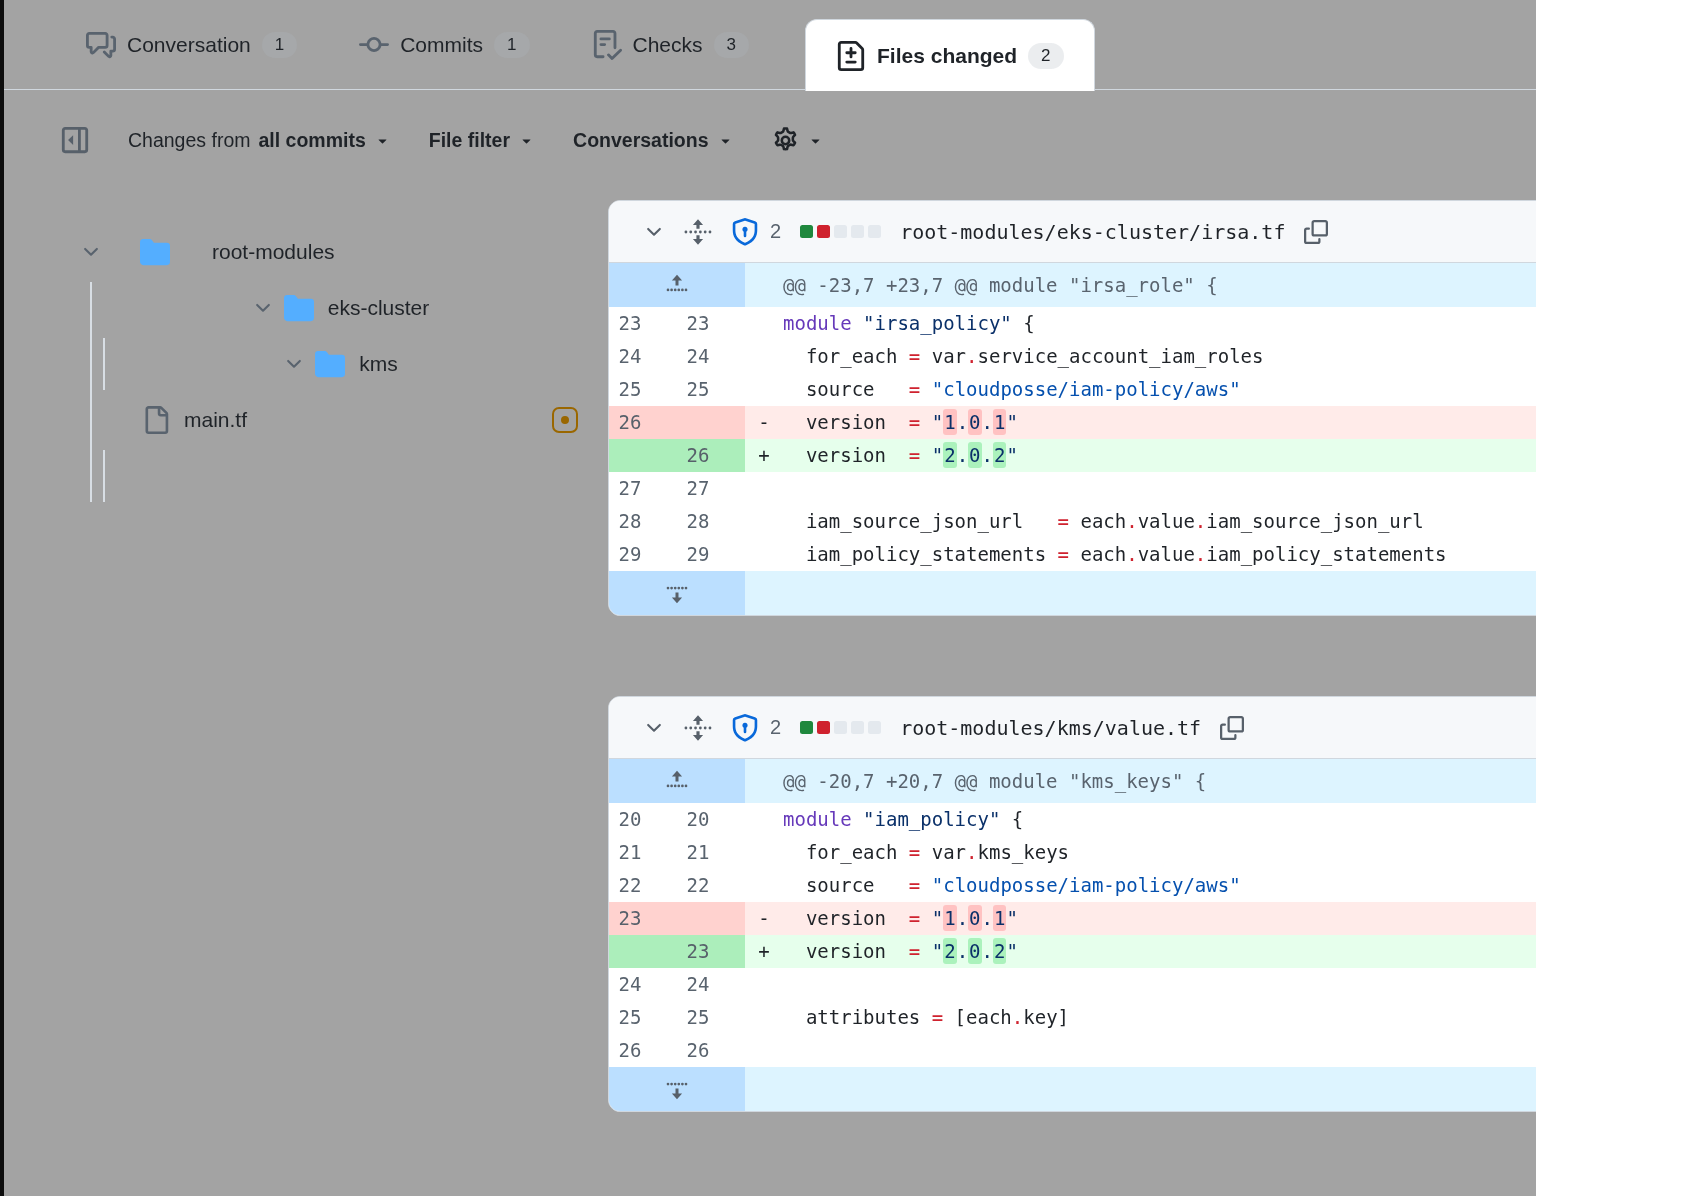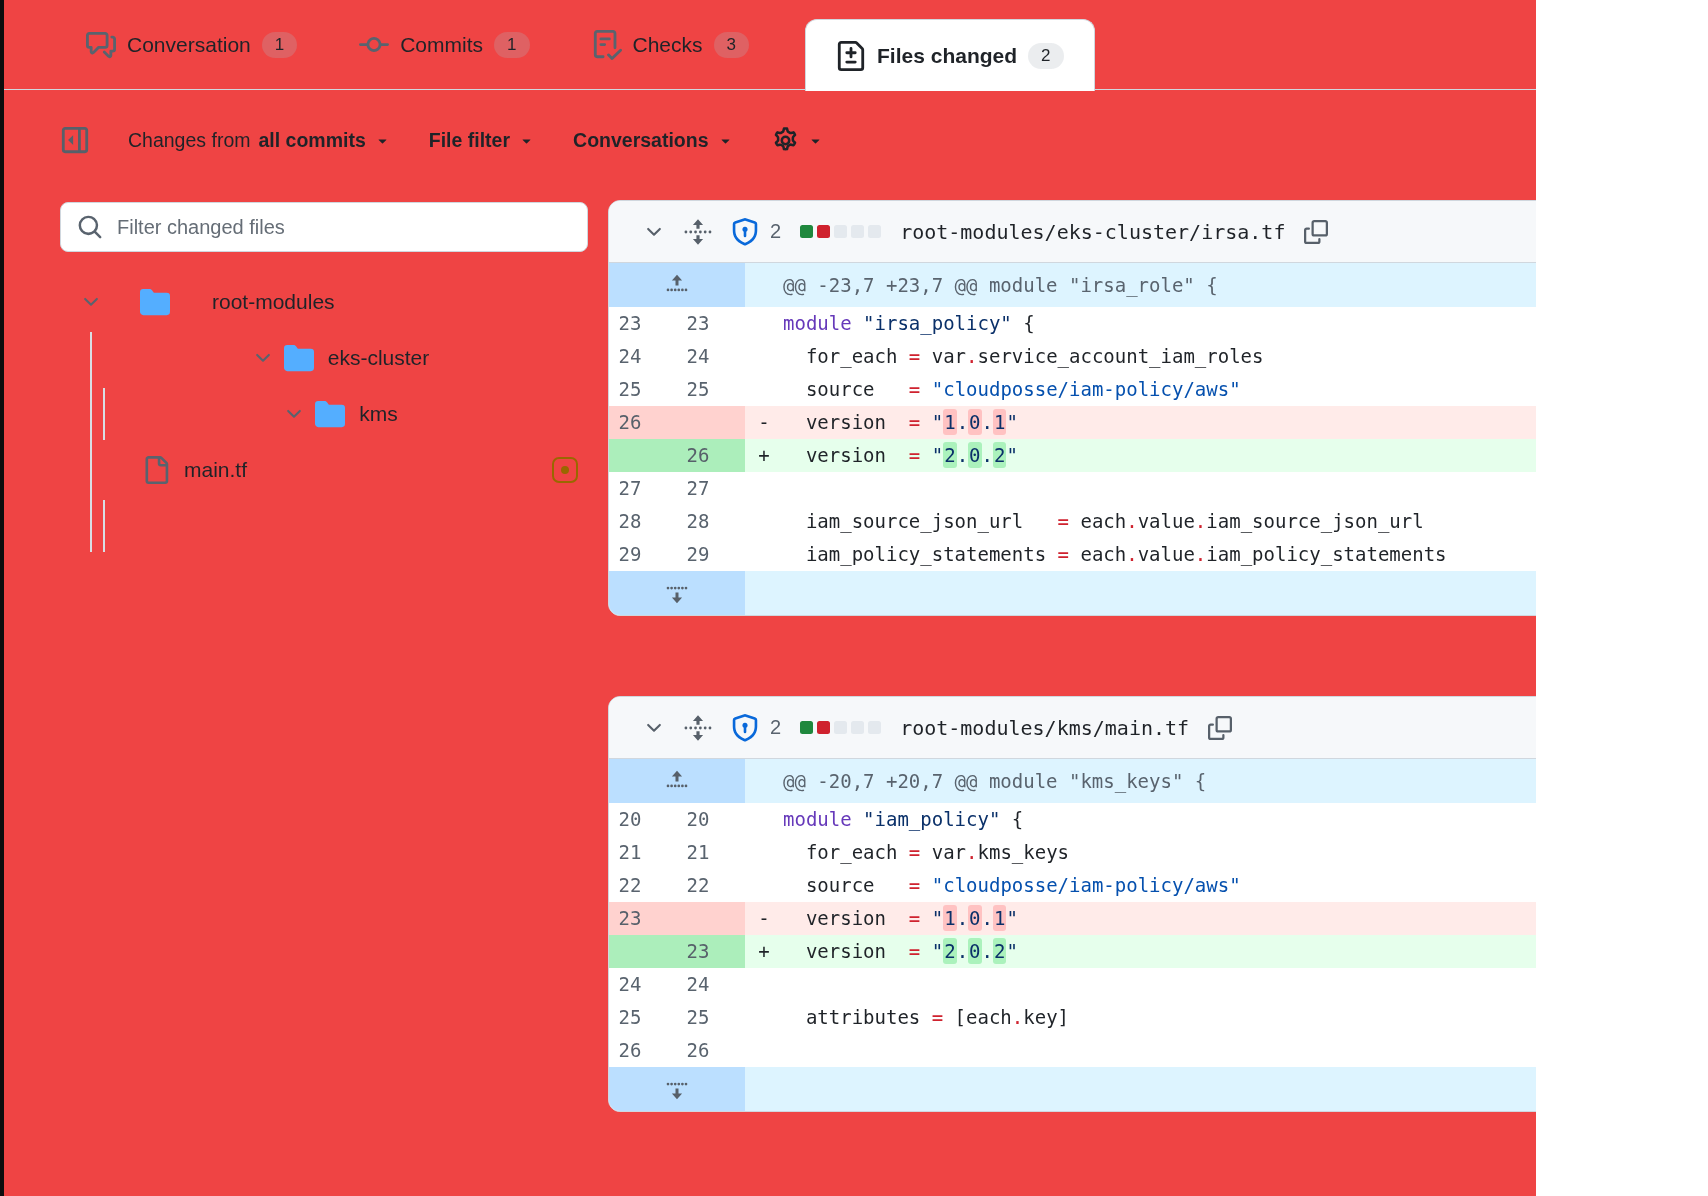--- a/index.html
+++ b/index.html
@@ -1,19 +1,19 @@
 <!DOCTYPE html>
 <html><head>
 <meta charset="utf-8">
 <style>
   * { margin:0; padding:0; box-sizing:border-box; }
   html,body { background:#fff; }
   #screen {
     position:relative; width:1536px; height:1196px; overflow:hidden;
-    background:#ef4444; font-family:"Liberation Sans", sans-serif; color:#1f2328;padding-left:23px;
+    background:#a3a3a3; font-family:"Liberation Sans", sans-serif; color:#1f2328;padding-left:23px;
   }
   #left-edge { position:absolute; left:0; top:0; width:4px; height:100%; background:#0d0d0d; }
 
   
   #tab-bar { position:absolute; left:4px; top:0; right:0; height:90px;
     display:flex; align-items:center; padding-left:76px; }
   #tab-divider { position:absolute; left:0; right:0; bottom:0; height:1.5px; background:#d0d7de; }
   .tab { display:flex; align-items:center; gap:11px; font-size:21px; color:#1f2328;
     margin-right:50px; padding:0 6px; height:90px; cursor:pointer; }
   .tab.active { height:72px; position:relative; top:10px; z-index:2; background:#fff;
@@ -159,28 +159,20 @@
         </span>
       <span class="caret-slot">
           <svg width="17" height="17" viewBox="0 0 16 16" fill="#1f2328" style="display:block">
             <path d="m4.427 7.427 3.396 3.396a.25.25 0 0 0 .354 0l3.396-3.396A.25.25 0 0 0 11.396 7H4.604a.25.25 0 0 0-.177.427Z"></path>
           </svg>
         </span>
     </button>
   </div>
 
   <aside id="sidebar">
-    <div id="filter-wrap">
-      <span class="mag">
-          <svg width="26" height="26" viewBox="0 0 16 16" fill="#59636e" style="display:block">
-            <path d="M10.68 11.74a6 6 0 0 1-7.922-8.982 6 6 0 0 1 8.982 7.922l3.04 3.04a.749.749 0 0 1-.326 1.275.749.749 0 0 1-.734-.215ZM11.5 7a4.499 4.499 0 1 0-8.997 0A4.499 4.499 0 0 0 11.5 7Z"></path>
-          </svg>
-        </span>
-      <input id="filter-input" type="text" placeholder="Filter changed files" style="">
-    </div>
     <div id="tree">
         <div class="trow d0">
           <span class="chev">
             <svg width="22" height="22" viewBox="0 0 16 16" fill="#59636e" style="display:block">
               <path d="M12.78 5.22a.749.749 0 0 1 0 1.06l-4.25 4.25a.749.749 0 0 1-1.06 0L3.22 6.28a.749.749 0 1 1 1.06-1.06L8 8.939l3.72-3.72a.749.749 0 0 1 1.06 0Z"></path>
             </svg>
           </span>
           <svg width="30" height="30" viewBox="0 0 16 16" fill="#54aeff" style="display:block">
             <path d="M1.75 1A1.75 1.75 0 0 0 0 2.75v10.5C0 14.216.784 15 1.75 15h12.5A1.75 1.75 0 0 0 16 13.25v-8.5A1.75 1.75 0 0 0 14.25 3H7.5a.25.25 0 0 1-.2-.1l-.9-1.2C6.07 1.26 5.55 1 5 1Z"></path>
           </svg>
@@ -315,21 +307,21 @@
             </svg>
             <span class="cnt">2</span>
           </button>
           <span class="diffstat">
             <span class="sq" style="background:#1f883d"></span>
             <span class="sq" style="background:#cf222e"></span>
             <span class="sq" style="background:#e4e9ee"></span>
             <span class="sq" style="background:#e4e9ee"></span>
             <span class="sq" style="background:#e4e9ee"></span>
           </span>
-          <a class="fpath">root-modules/kms/main.tf</a>
+          <a class="fpath">root-modules/kms/value.tf</a>
           <button class="icnbtn">
             <svg width="24" height="24" viewBox="0 0 16 16" fill="#57606a" style="display:block">
               <path d="M0 6.75C0 5.784.784 5 1.75 5h1.5a.75.75 0 0 1 0 1.5h-1.5a.25.25 0 0 0-.25.25v7.5c0 .138.112.25.25.25h7.5a.25.25 0 0 0 .25-.25v-1.5a.75.75 0 0 1 1.5 0v1.5A1.75 1.75 0 0 1 9.25 16h-7.5A1.75 1.75 0 0 1 0 14.25Zm5-5C5 .784 5.784 0 6.75 0h7.5C15.216 0 16 .784 16 1.75v7.5A1.75 1.75 0 0 1 14.25 11h-7.5A1.75 1.75 0 0 1 5 9.25Zm1.75-.25a.25.25 0 0 0-.25.25v7.5c0 .138.112.25.25.25h7.5a.25.25 0 0 0 .25-.25v-7.5a.25.25 0 0 0-.25-.25Z"></path>
             </svg>
           </button>
         </header>
         <div class="dbody">
           <div class="drow xrow"><button class="gut"><svg width="24" height="24" viewBox="0 0 16 16" fill="#57606a" style="display:block">
                 <path d="M8 1.2 11.4 5H9v3.4H7V5H4.6Z"></path>
                 <circle cx="2" cy="11.3" r=".9"></circle>

